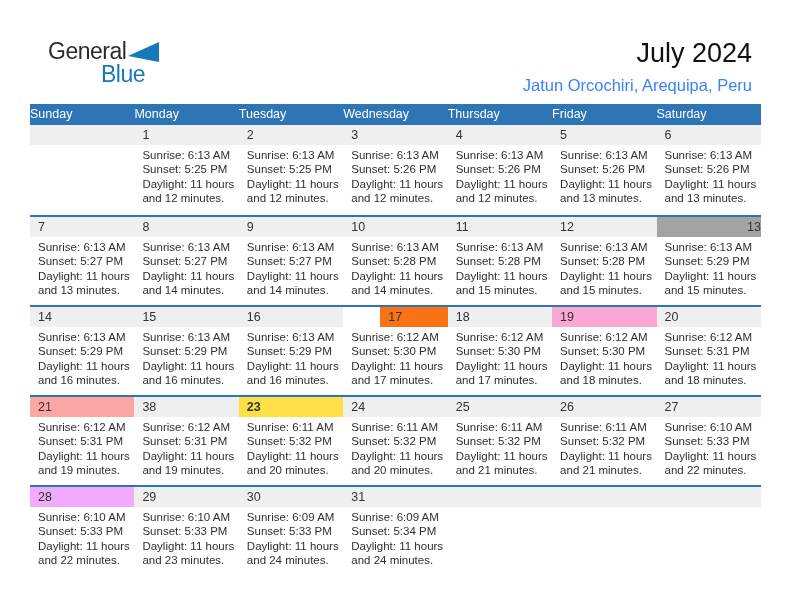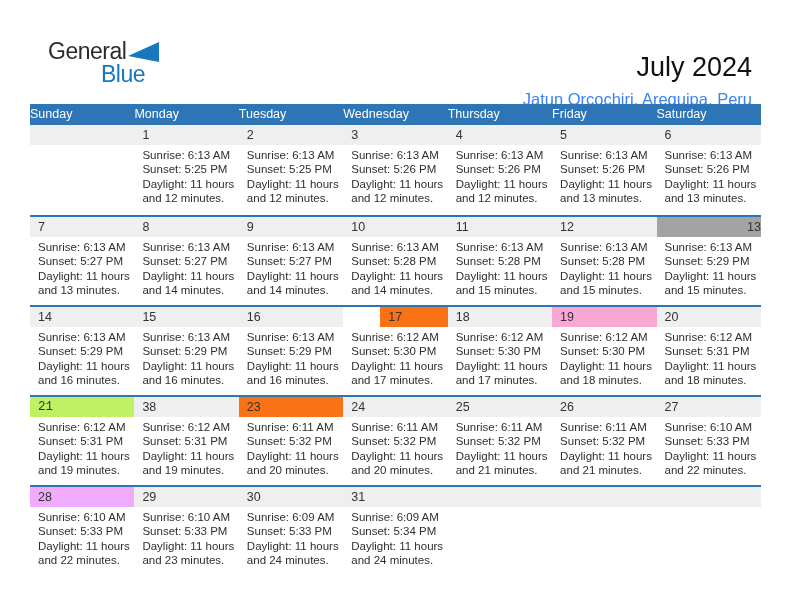--- a/index.html
+++ b/index.html
@@ -33,21 +33,20 @@
   .title-block {
     position: absolute;
     top: 38px;
     right: 40px;
     text-align: right;
   }
   .page-title {
     font-size: 27px;
     color: #111111;
     line-height: 1.15;
-    margin-top: 14px;
   }
   .page-subtitle {
     font-size: 16.5px;
     color: #3b82f6;
     margin-top: 7px;
   }
 
   
   .calendar {
     position: absolute;
@@ -296,39 +295,39 @@
           <div class="cell-body">
             <div>Sunrise: 6:12 AM</div>
             <div>Sunset: 5:31 PM</div>
             <div>Daylight: 11 hours</div>
             <div>and 18 minutes.</div>
           </div>
         </div>
       </div>
       <div class="week" style="border-top: 2px solid rgb(46, 117, 182);">
         <div class="cell">
-          <div class="day-band" style="background: #bef264; font-family: Liberation Mono, monospace;">21</div>
+          <div class="day-band" style="background: #fca5a5;">21</div>
           <div class="cell-body">
             <div>Sunrise: 6:12 AM</div>
             <div>Sunset: 5:31 PM</div>
             <div>Daylight: 11 hours</div>
             <div>and 19 minutes.</div>
           </div>
         </div>
         <div class="cell">
           <div class="day-band" style="background: rgb(239, 239, 239);">38</div>
           <div class="cell-body">
             <div>Sunrise: 6:12 AM</div>
             <div>Sunset: 5:31 PM</div>
             <div>Daylight: 11 hours</div>
             <div>and 19 minutes.</div>
           </div>
         </div>
         <div class="cell">
-          <div class="day-band" style="background: #f97316;">23</div>
+          <div class="day-band" style="background: #fde047; font-weight: bold;">23</div>
           <div class="cell-body">
             <div>Sunrise: 6:11 AM</div>
             <div>Sunset: 5:32 PM</div>
             <div>Daylight: 11 hours</div>
             <div>and 20 minutes.</div>
           </div>
         </div>
         <div class="cell">
           <div class="day-band" style="background: rgb(239, 239, 239);">24</div>
           <div class="cell-body">

